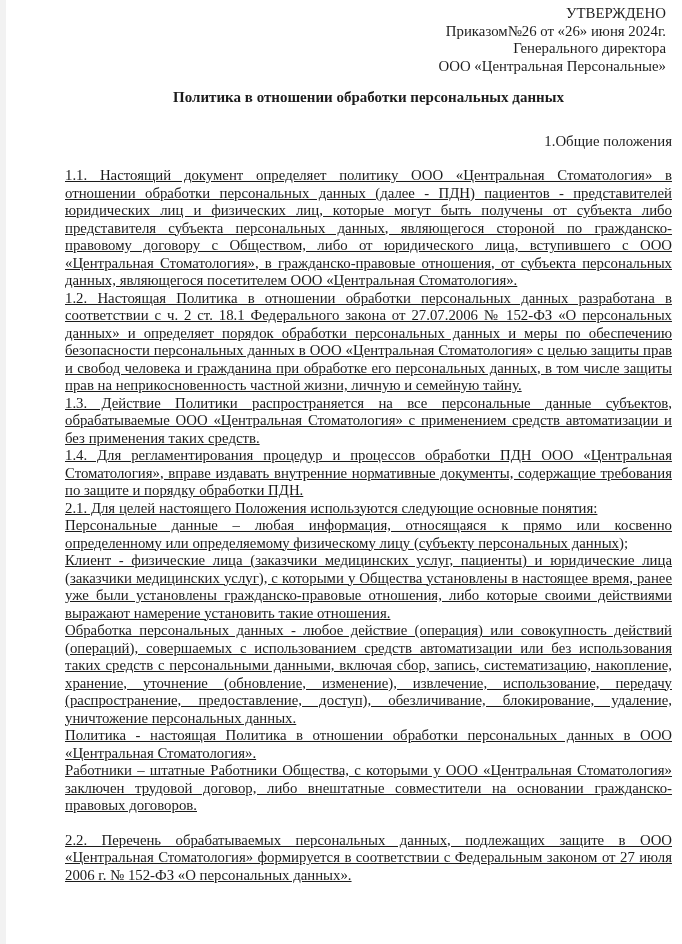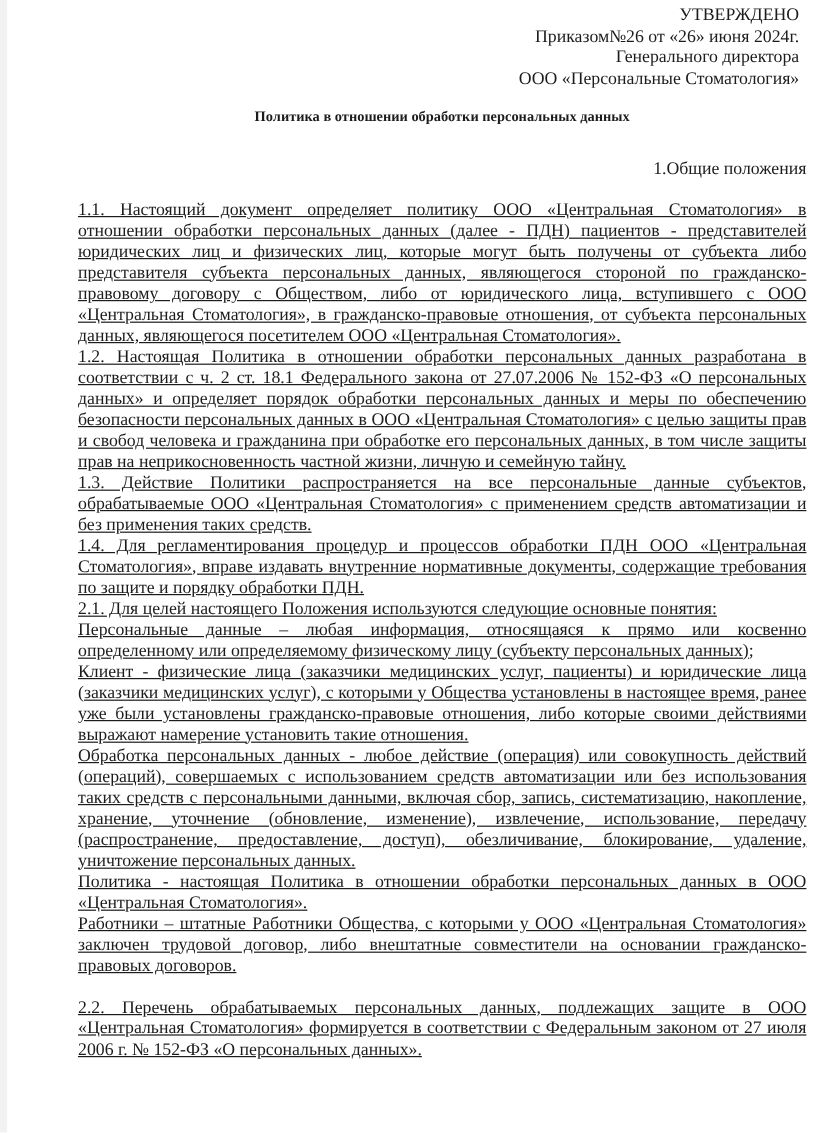--- a/index.html
+++ b/index.html
@@ -32,21 +32,21 @@
   .approval-line {
     white-space: nowrap;
   }
   .body-block {
     padding: 0 10px 0 65px;
   }
   .document-title {
     margin: 14px 0 0 0;
     text-align: center;
     font-weight: bold;
-    font-size: 12px;
+    font-size: 15px;
     line-height: 17.5px;
   }
   .section-heading {
     text-align: right;
     margin-top: 26px;
   }
   .para {
     text-align: justify;
     text-justify: inter-word;
     text-decoration: underline;
@@ -58,21 +58,21 @@
 </head>
 <body>
 
 <div class="page">
   <div class="page-edge"></div>
 
   <div class="approval-block">
       <div class="approval-line">УТВЕРЖДЕНО</div>
       <div class="approval-line">Приказом№26 от «26» июня 2024г.</div>
       <div class="approval-line">Генерального директора</div>
-      <div class="approval-line">ООО «Персональные Стоматология»</div>
+      <div class="approval-line">ООО «Центральная Персональные»</div>
     </div>
 
   <div class="body-block">
     <div class="document-title">Политика в отношении обработки персональных данных</div>
     <div id="sections">
         <div class="section-heading">1.Общие положения</div>
         <div class="para gap">1.1. Настоящий документ определяет политику ООО «Центральная Стоматология» в отношении обработки персональных данных (далее - ПДН) пациентов - представителей юридических лиц и физических лиц, которые могут быть получены от субъекта либо представителя субъекта персональных данных, являющегося стороной по гражданско-правовому договору с Обществом, либо от юридического лица, вступившего с ООО «Центральная Стоматология», в гражданско-правовые отношения, от субъекта персональных данных, являющегося посетителем ООО «Центральная Стоматология».</div>
         <div class="para">1.2. Настоящая Политика в отношении обработки персональных данных разработана в соответствии с ч. 2 ст. 18.1 Федерального закона от 27.07.2006 № 152-ФЗ «О персональных данных» и определяет порядок обработки персональных данных и меры по обеспечению безопасности персональных данных в ООО «Центральная Стоматология» с целью защиты прав и свобод человека и гражданина при обработке его персональных данных, в том числе защиты прав на неприкосновенность частной жизни, личную и семейную тайну.</div>
         <div class="para">1.3. Действие Политики распространяется на все персональные данные субъектов, обрабатываемые ООО «Центральная Стоматология» с применением средств автоматизации и без применения таких средств.</div>
         <div class="para">1.4. Для регламентирования процедур и процессов обработки ПДН ООО «Центральная Стоматология», вправе издавать внутренние нормативные документы, содержащие требования по защите и порядку обработки ПДН.</div>

